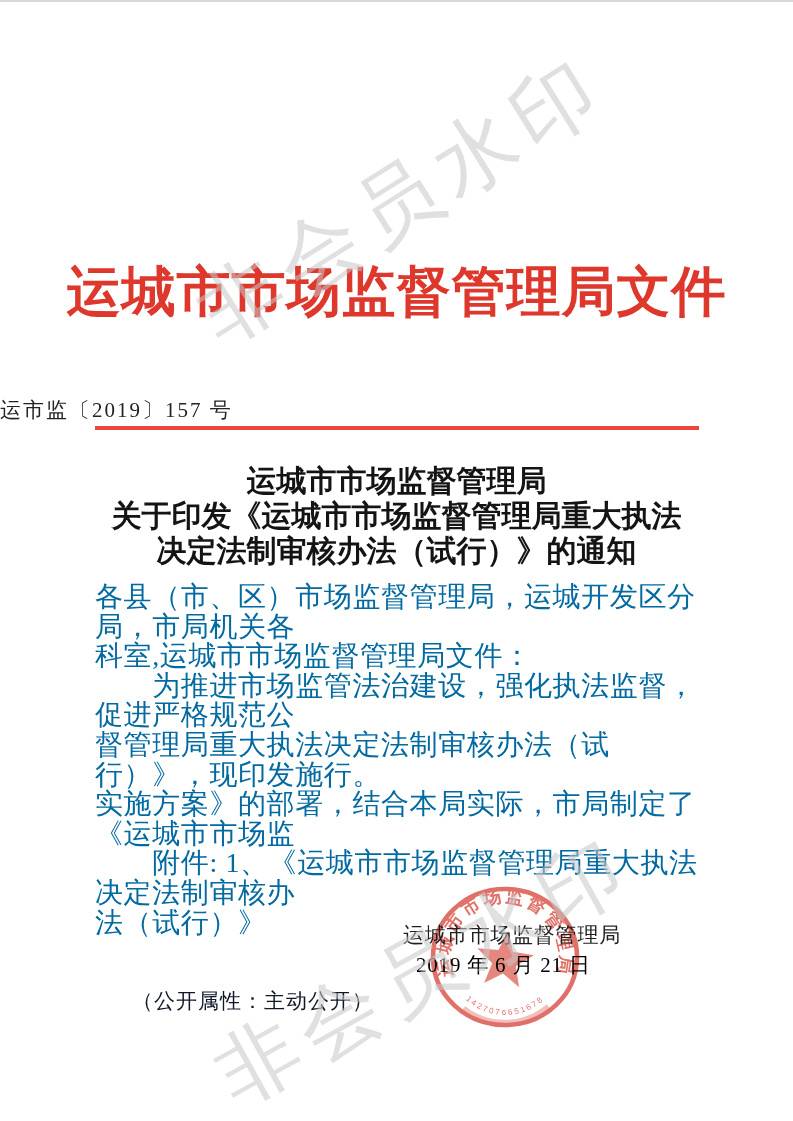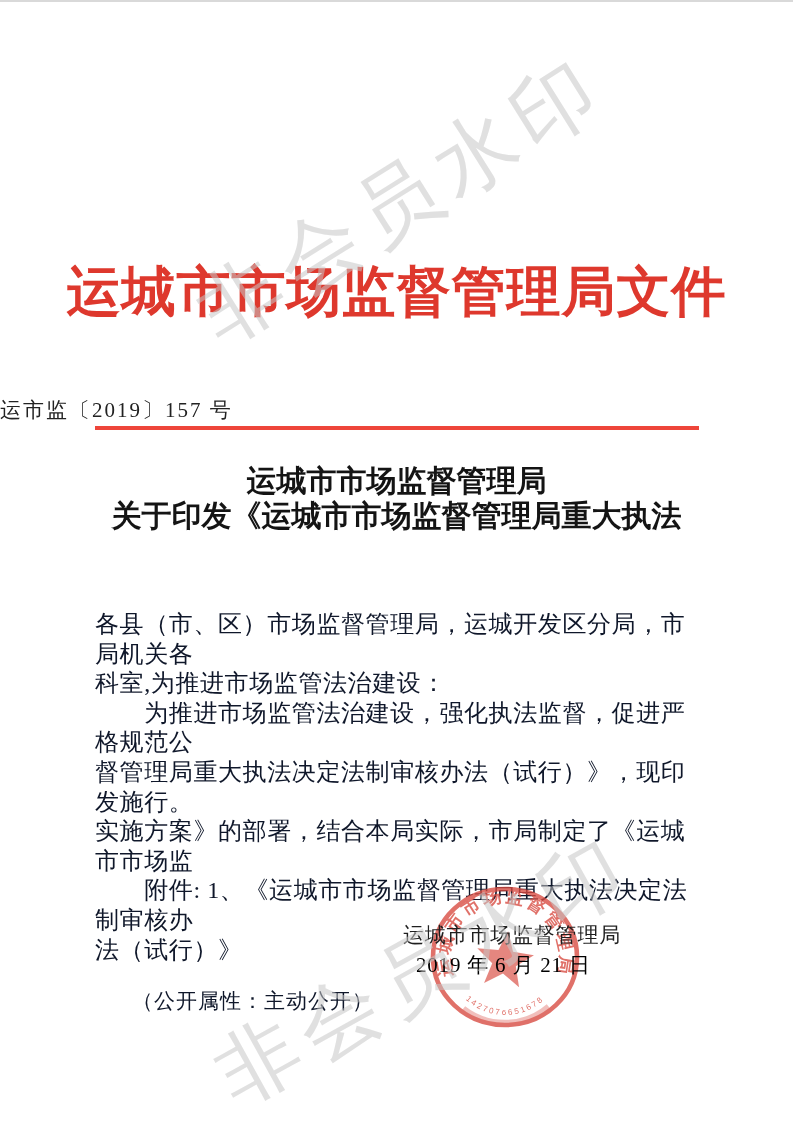--- a/index.html
+++ b/index.html
@@ -67,26 +67,26 @@
     width: 100%;
     text-align: center;
     font-size: 30px;
     line-height: 35px;
     font-weight: bold;
     color: #141414;
     z-index: 2;
   }
   .body-text {
     position: absolute;
-    top: 610px; left: 95px;
+    top: 582px; left: 95px;
     width: 608px;
-    font-size: 24px;
+    font-size: 28px;
     line-height: 29.6px;
     letter-spacing: 0.6px;
-    color: #0f172a;
+    color: #0369a1;
     z-index: 2;
   }
   .sig-org {
     position: absolute;
     top: 921px; left: 403px;
     font-size: 21px;
     letter-spacing: 0.8px;
     color: #1f1f1f;
     z-index: 3;
   }
@@ -123,25 +123,26 @@
 
   <div class="org-title">运城市市场监督管理局文件</div>
 
   <div class="doc-number">运市监〔2019〕157 号</div>
 
   <div class="red-rule"></div>
 
   <div class="doc-title">
     <div>运城市市场监督管理局</div>
     <div>关于印发《运城市市场监督管理局重大执法</div>
+    <div>决定法制审核办法（试行）》的通知</div>
   </div>
 
   <div class="body-text">
     <div>各县（市、区）市场监督管理局，运城开发区分局，市局机关各</div>
-    <div>科室,为推进市场监管法治建设：</div>
+    <div>科室,运城市市场监督管理局文件：</div>
     <div>　　为推进市场监管法治建设，强化执法监督，促进严格规范公</div>
     <div>督管理局重大执法决定法制审核办法（试行）》，现印发施行。</div>
     <div>实施方案》的部署，结合本局实际，市局制定了《运城市市场监</div>
     <div>　　附件: 1、《运城市市场监督管理局重大执法决定法制审核办</div>
     <div>法（试行）》</div>
   </div>
 
   <svg class="seal" viewBox="-76 -73 152 146" xmlns="http://www.w3.org/2000/svg">
     <defs>
       <path id="sealArcTop" d="M -51.7 18.8 A 55 55 0 1 1 51.7 18.8" fill="none"></path>

